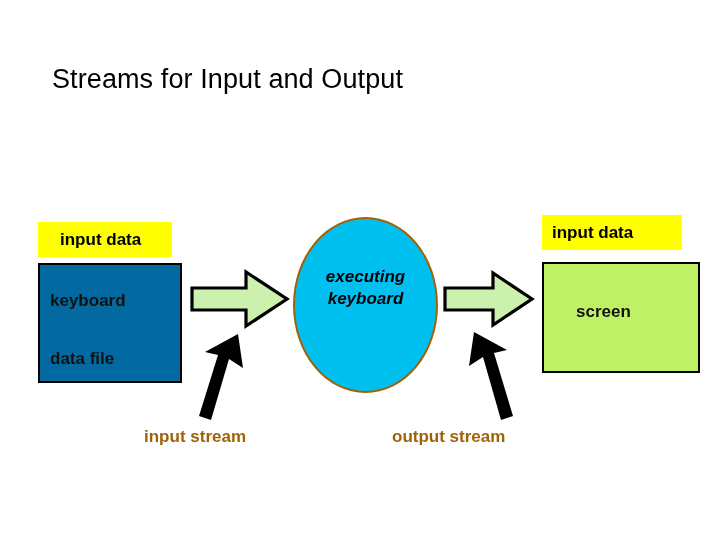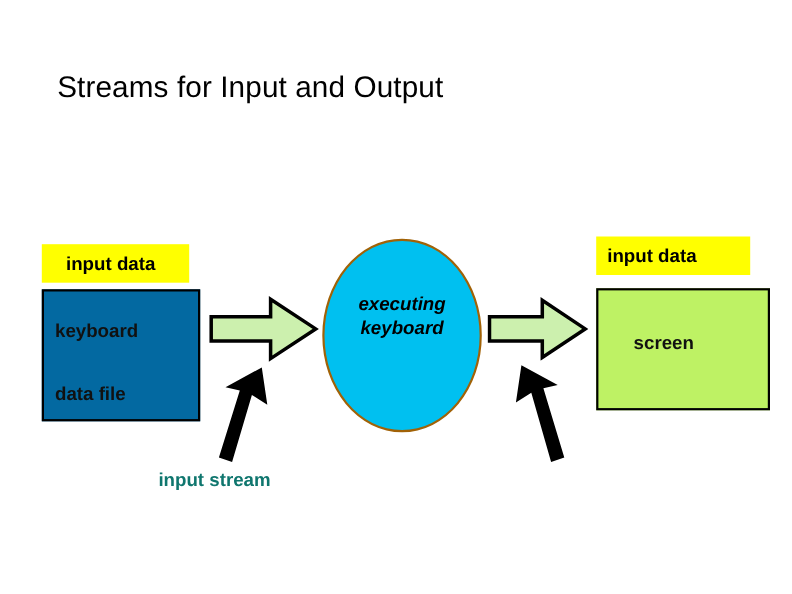--- a/index.html
+++ b/index.html
@@ -153,21 +153,21 @@
     top: 330px;
     width: 66px;
     height: 94px;
   }
 
   
   .stream-caption {
     position: absolute;
     font-size: 17px;
     font-weight: bold;
-    color: #0f766e;
+    color: #a16207;
     white-space: nowrap;
   }
   #caption-input-stream { left: 144px; top: 427px; }
   #caption-output-stream { left: 392px; top: 427px; }
 </style>
 </head>
 <body>
 
 <div id="slide">
 
@@ -208,14 +208,15 @@
   </svg>
 
   <div id="label-output-data" class="yellow-label">
     <span>input data</span>
   </div>
 
   <div id="box-output-screen" class="src-box">
     <div id="text-screen" class="box-line">screen</div>
   </div>
 
+  <div id="caption-output-stream" class="stream-caption">output stream</div>
 
 </div>
 
 </body></html>

